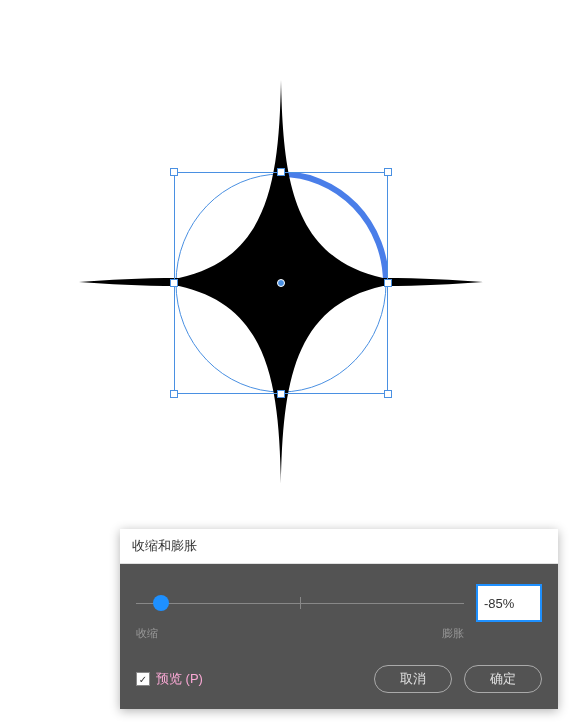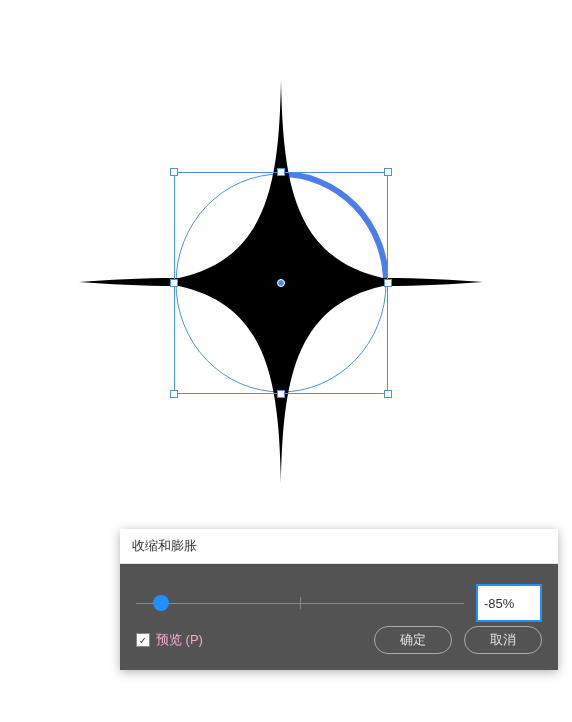--- a/index.html
+++ b/index.html
@@ -221,26 +221,30 @@
 
       <div class="slider-row">
         <div class="slider-track">
           <div class="slider-line"></div>
           <div class="slider-tick"></div>
           <div class="slider-thumb"></div>
         </div>
         <input class="slider-value" value="-85%" style="">
       </div>
 
+      <div class="slider-labels">
+        <span>收缩</span>
+        <span>膨胀</span>
+      </div>
 
       <div class="button-row">
         <div class="preview-check">
           <div class="checkbox">✓</div>
           <span class="preview-label">预览 (P)</span>
         </div>
+        <div class="btn">取消</div>
         <div class="btn">确定</div>
-        <div class="btn">取消</div>
       </div>
 
     </div>
   </div>
 
 </div>
 
 </body></html>

